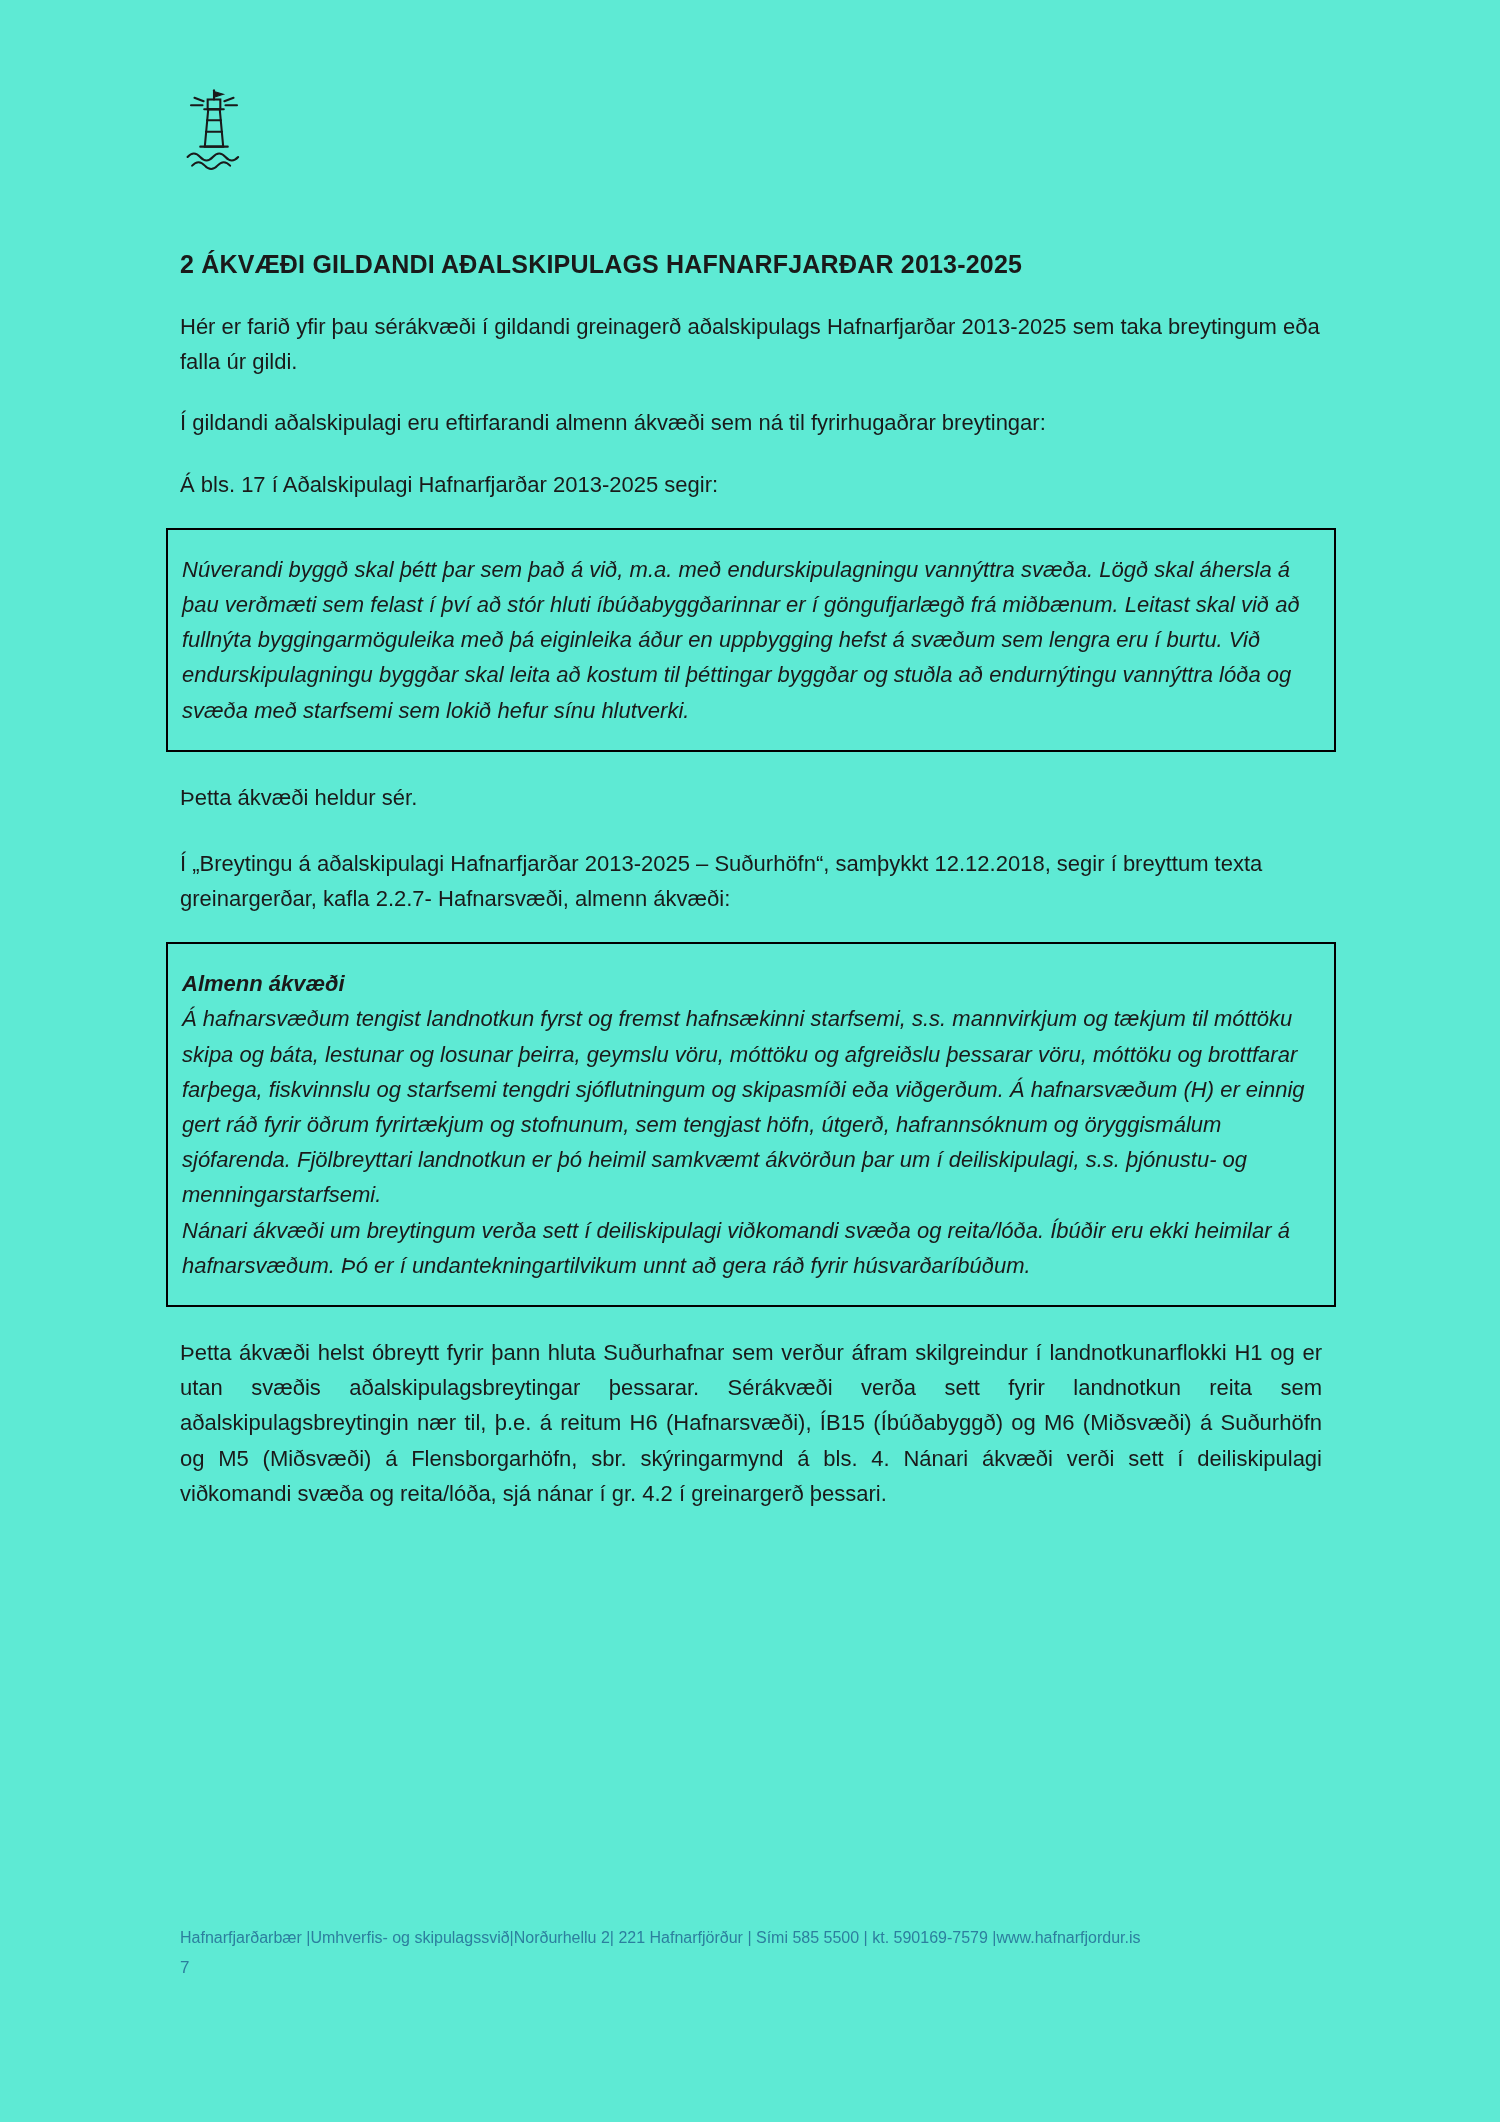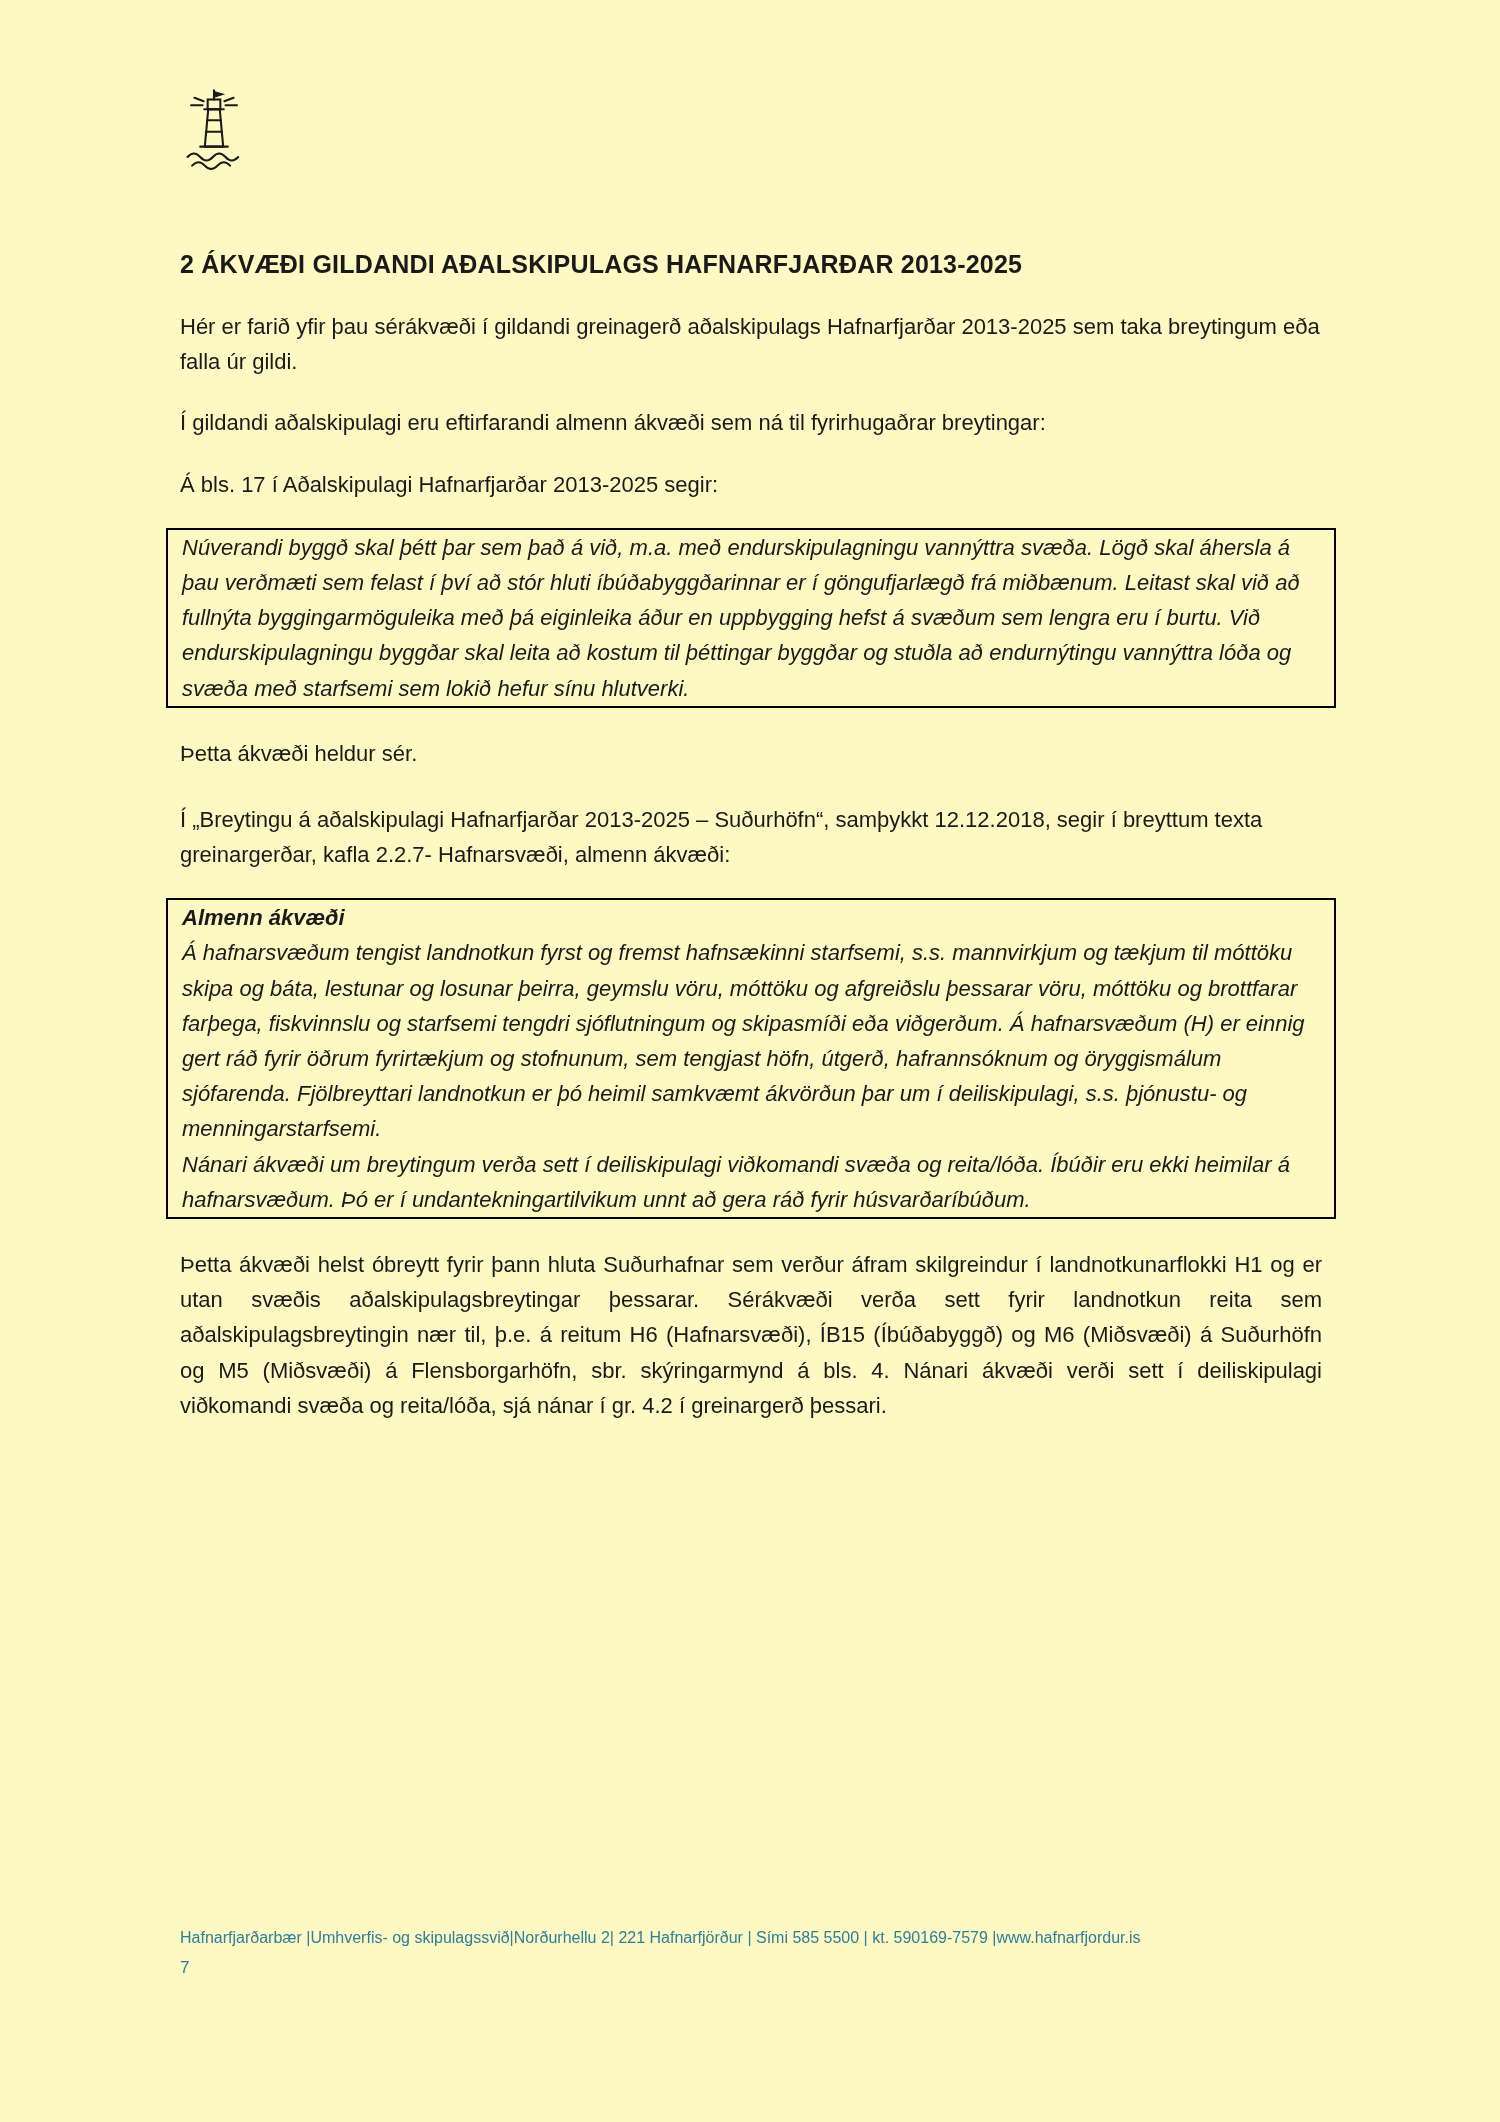--- a/index.html
+++ b/index.html
@@ -1,21 +1,21 @@
 <!DOCTYPE html>
 <html><head>
 <meta charset="utf-8">
 <style>
   html, body { margin: 0; padding: 0; background: #e8e8e8; }
   .page {
     position: relative;
     width: 1500px;
     height: 2122px;
     margin: 0 auto;
-    background: #fef9c3;
+    background: #5eead4;
     font-family: "Liberation Sans", sans-serif;
     color: #1a1a1a;
     overflow: hidden;
   }
   .logo {
     position: absolute;
     top: 88px;
     left: 178px;
     width: 72px;
     height: 92px;
@@ -38,21 +38,21 @@
     margin: 62px 0 40px 0;
   }
   p.body-text {
     font-size: 22px;
     line-height: 1.6;
     margin: 0 0 26px 0;
   }
   p.spaced-top { margin-top: 31px; }
   .quote-box {
     border: 2px solid #000000;
-    padding: 0 14px;
+    padding: 22px 14px;
     margin: 0 -14px 28px -14px;
   }
   .quote-box p {
     font-size: 22px;
     line-height: 1.6;
     margin: 0;
     font-style: italic;
   }
   .quote-box p.box-heading {
     font-weight: bold;

